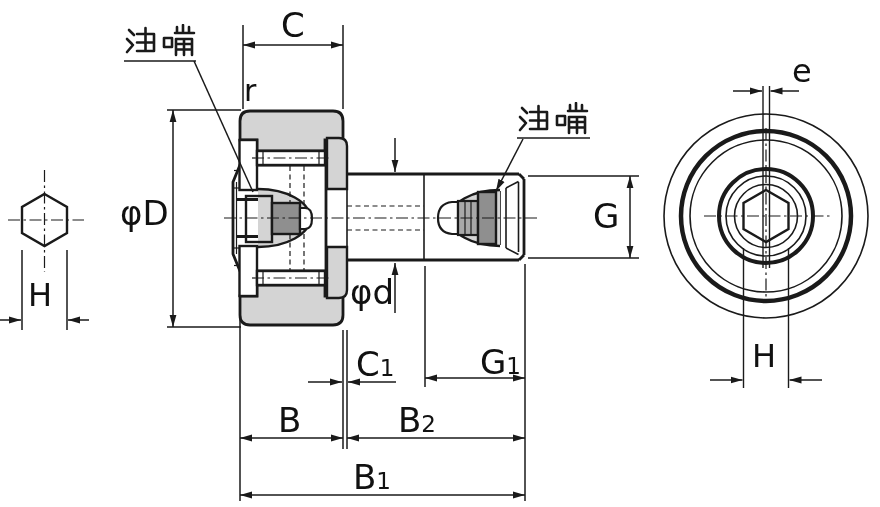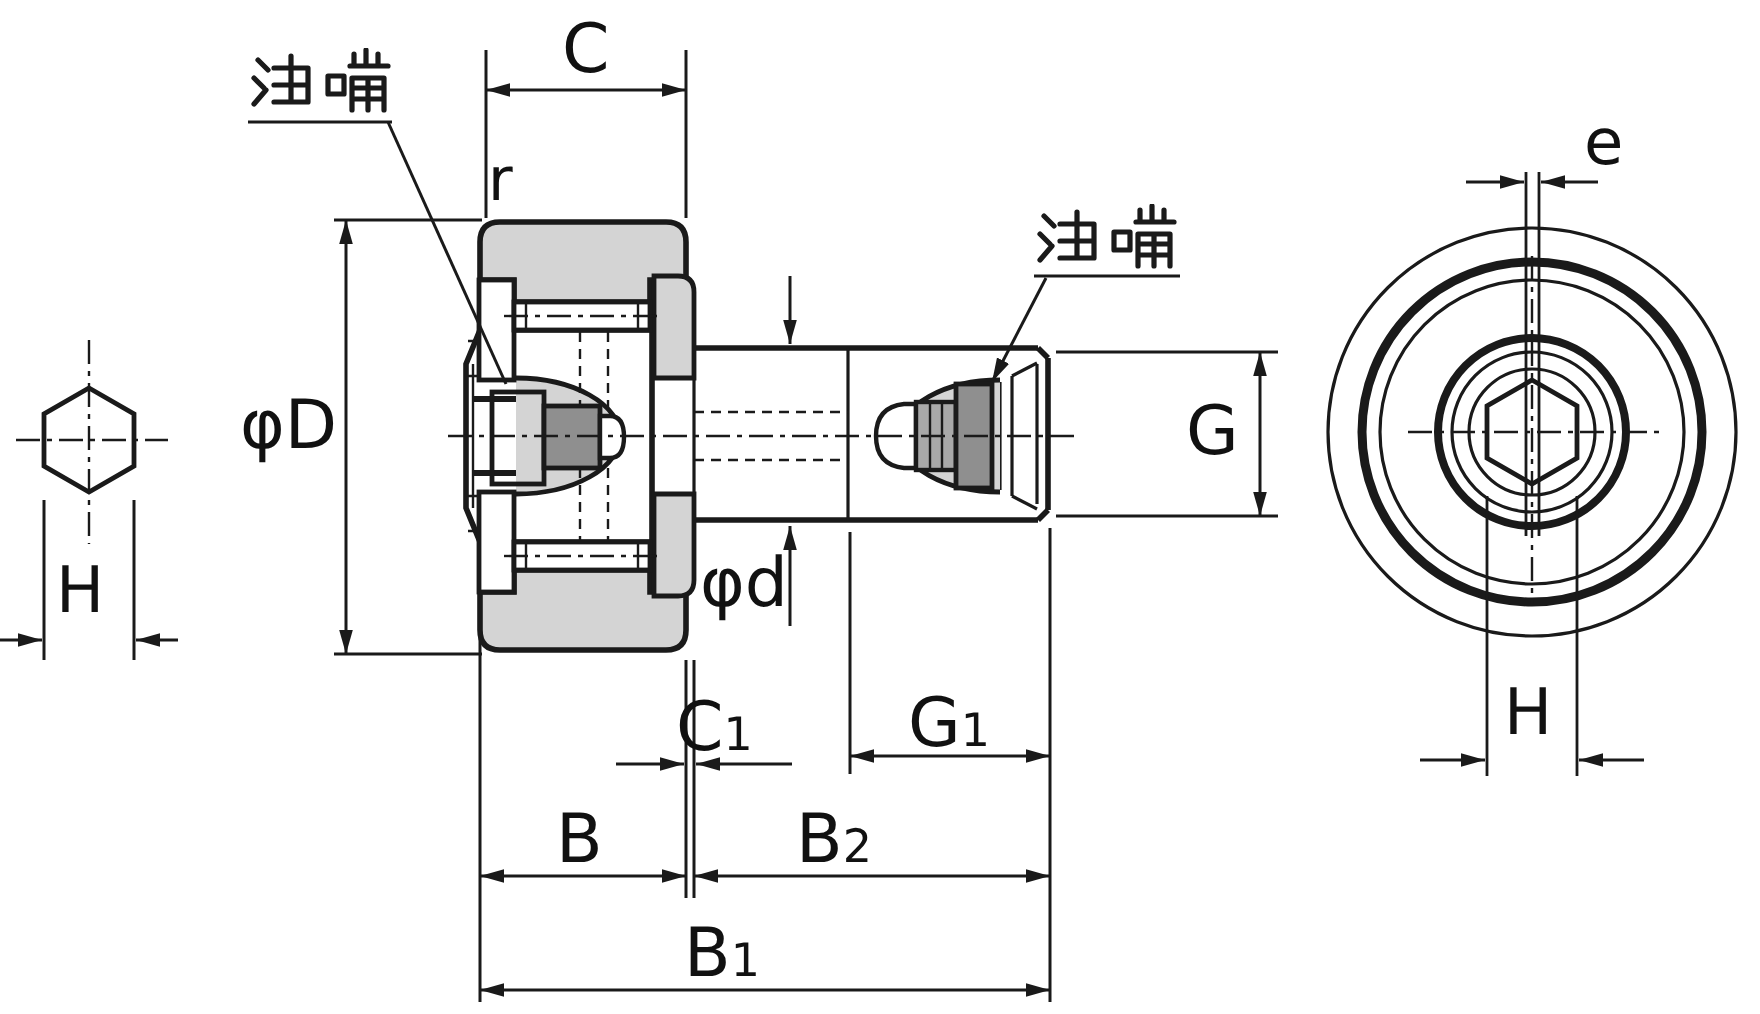--- a/index.html
+++ b/index.html
@@ -207,24 +207,24 @@
 <div class="lbl" style="left:281px;top:8px">C</div>
 <div class="lbl s30" style="left:244px;top:76px">r</div>
 <div class="lbl" style="left:120px;top:196px">φD</div>
 <div class="lbl" style="left:350px;top:275px">φd</div>
 <div class="lbl" style="left:593px;top:199px">G</div>
 <div class="lbl s32" style="left:792px;top:55px">e</div>
 <div class="lbl s32" style="left:752px;top:340px">H</div>
 <div class="lbl s32" style="left:28px;top:279px">H</div>
 <div class="lbl" style="left:278px;top:403px">B</div>
 
-<div class="lbl" style="left:338px;top:347px"><span>C</span><span class="sub">1</span></div>
-<div class="lbl" style="left:454px;top:345px"><span>G</span><span class="sub">1</span></div>
+<div class="lbl" style="left:356px;top:347px"><span>C</span><span class="sub">1</span></div>
+<div class="lbl" style="left:480px;top:345px"><span>G</span><span class="sub">1</span></div>
 <div class="lbl" style="left:398px;top:403px"><span>B</span><span class="sub">2</span></div>
-<div class="lbl" style="left:342px;top:460px"><span>B</span><span class="sub">1</span></div>
+<div class="lbl" style="left:353px;top:460px"><span>B</span><span class="sub">1</span></div>
 
 <div class="cjk" style="left:124px;top:24px" role="img" aria-label="油嘴">
   <svg width="72" height="35" viewBox="0 0 72 35">
     <path class="glyph" d="M5,6 l5,5 M3,15 l5,5 M3,28 l6,-7 M13,10 h17 v17 h-17 M21.5,4 v23 M13,18.5 h17"></path>
     <g transform="translate(38,0)">
       <path class="glyph" d="M2,14 h8 v9 h-8 z M15,3 v6 M21,1 v8 M27,3 v6 M13,9 h19 M14,31 v-16 h16 v16 M14,20 h16 M14,25.5 h16 M22,15 v16"></path>
     </g>
   </svg>
 </div>
 <div class="cjk" style="left:517px;top:102px" role="img" aria-label="油嘴">

